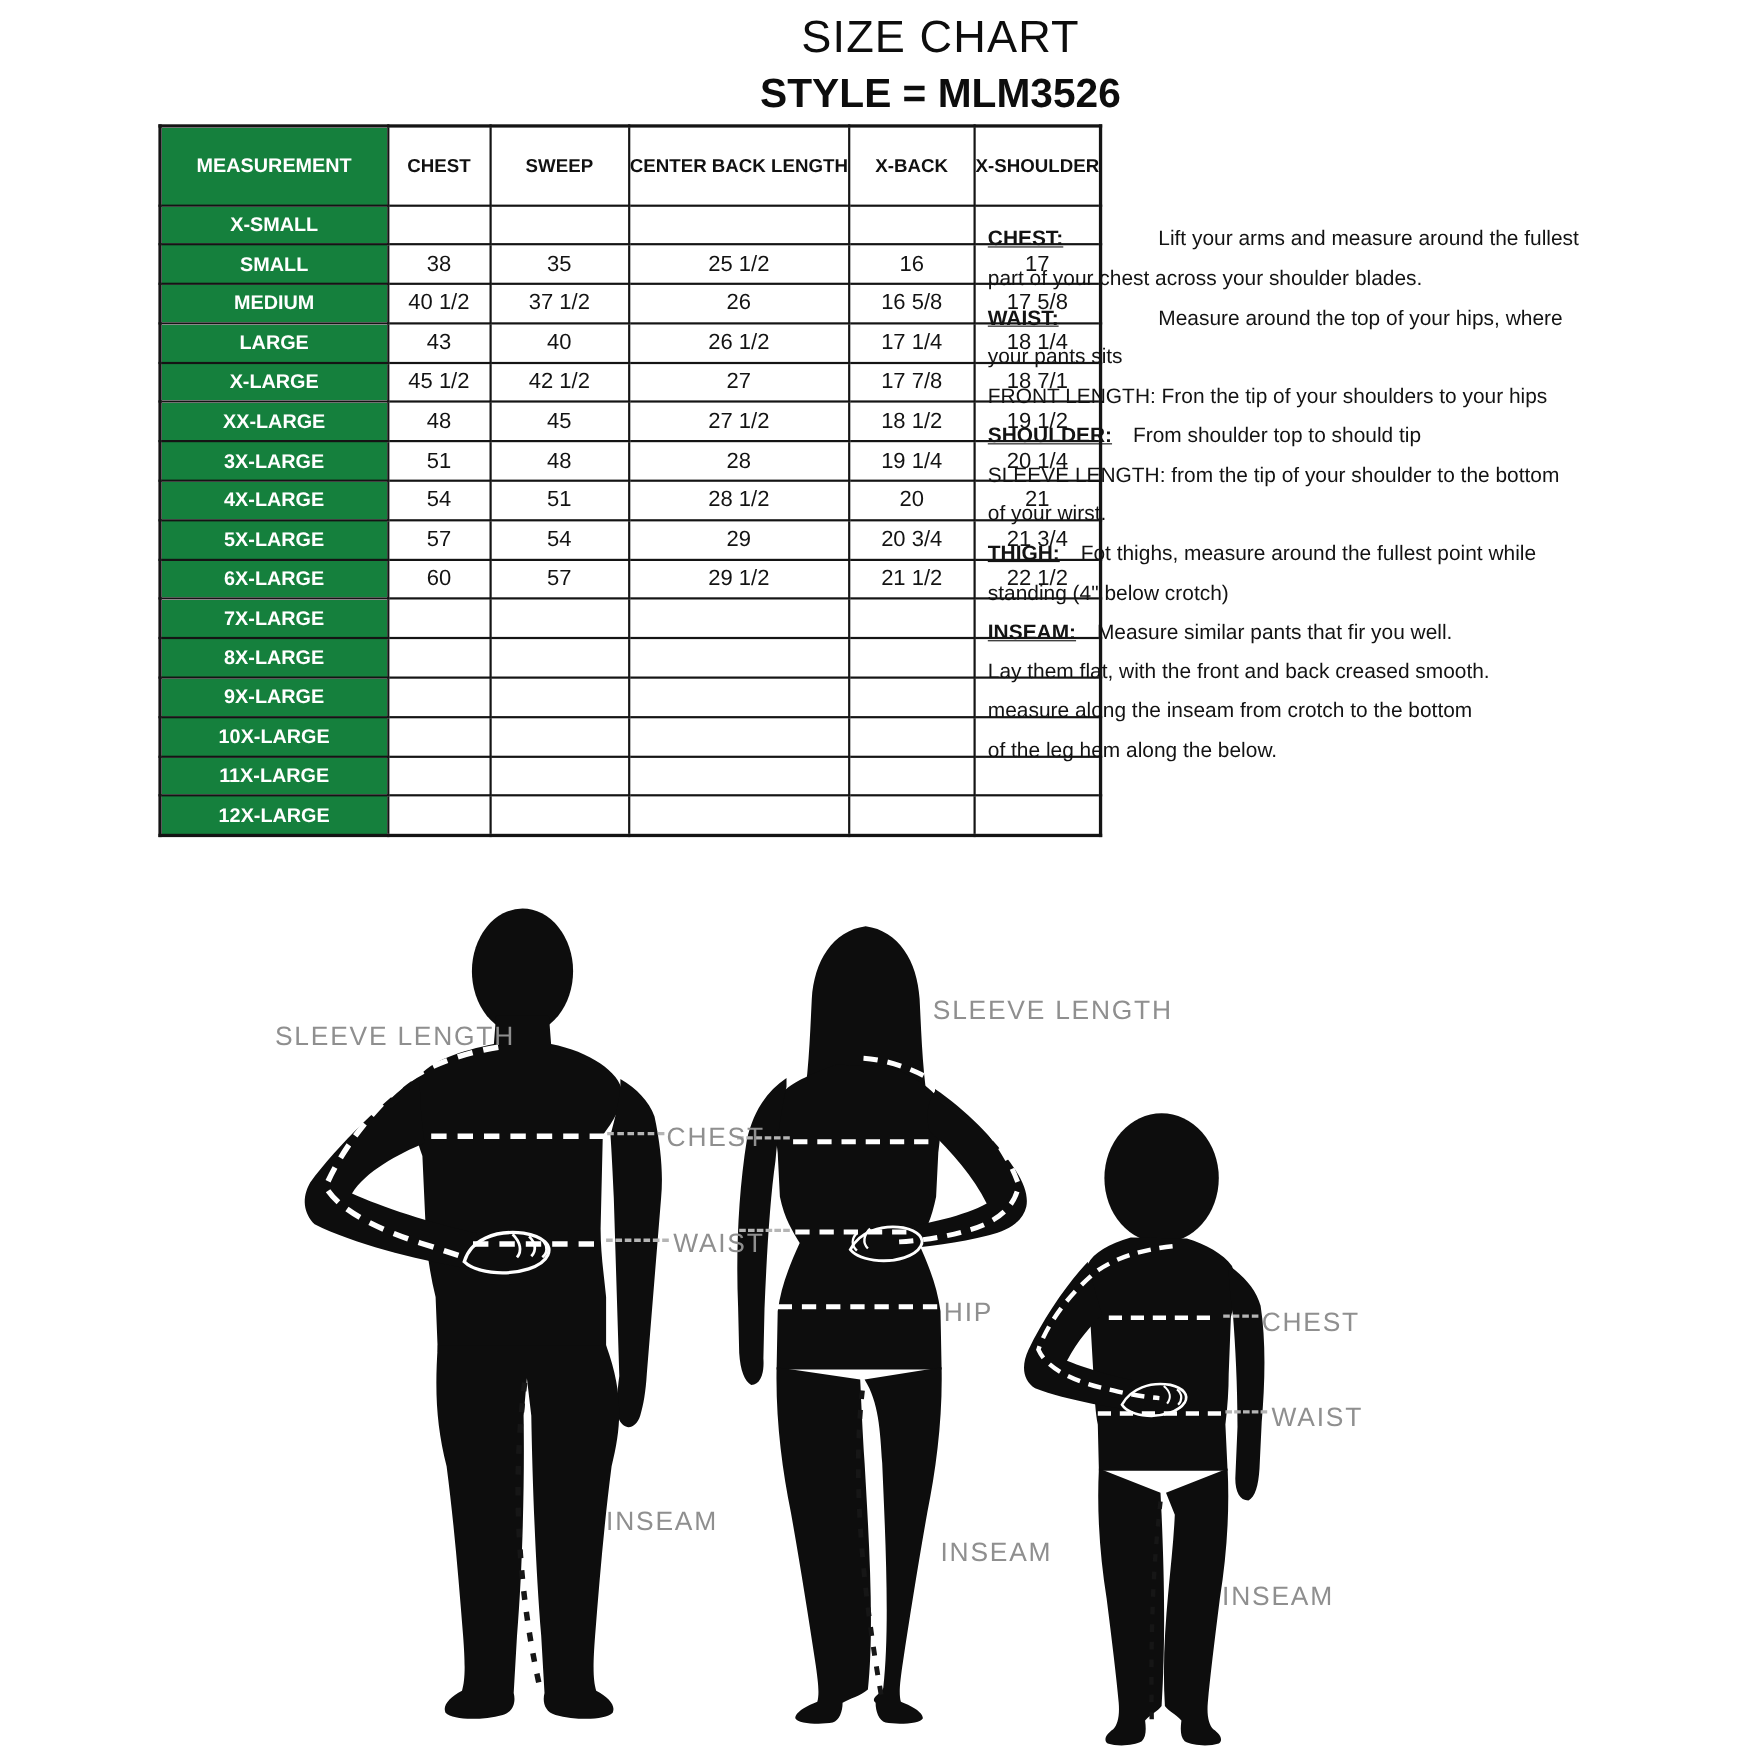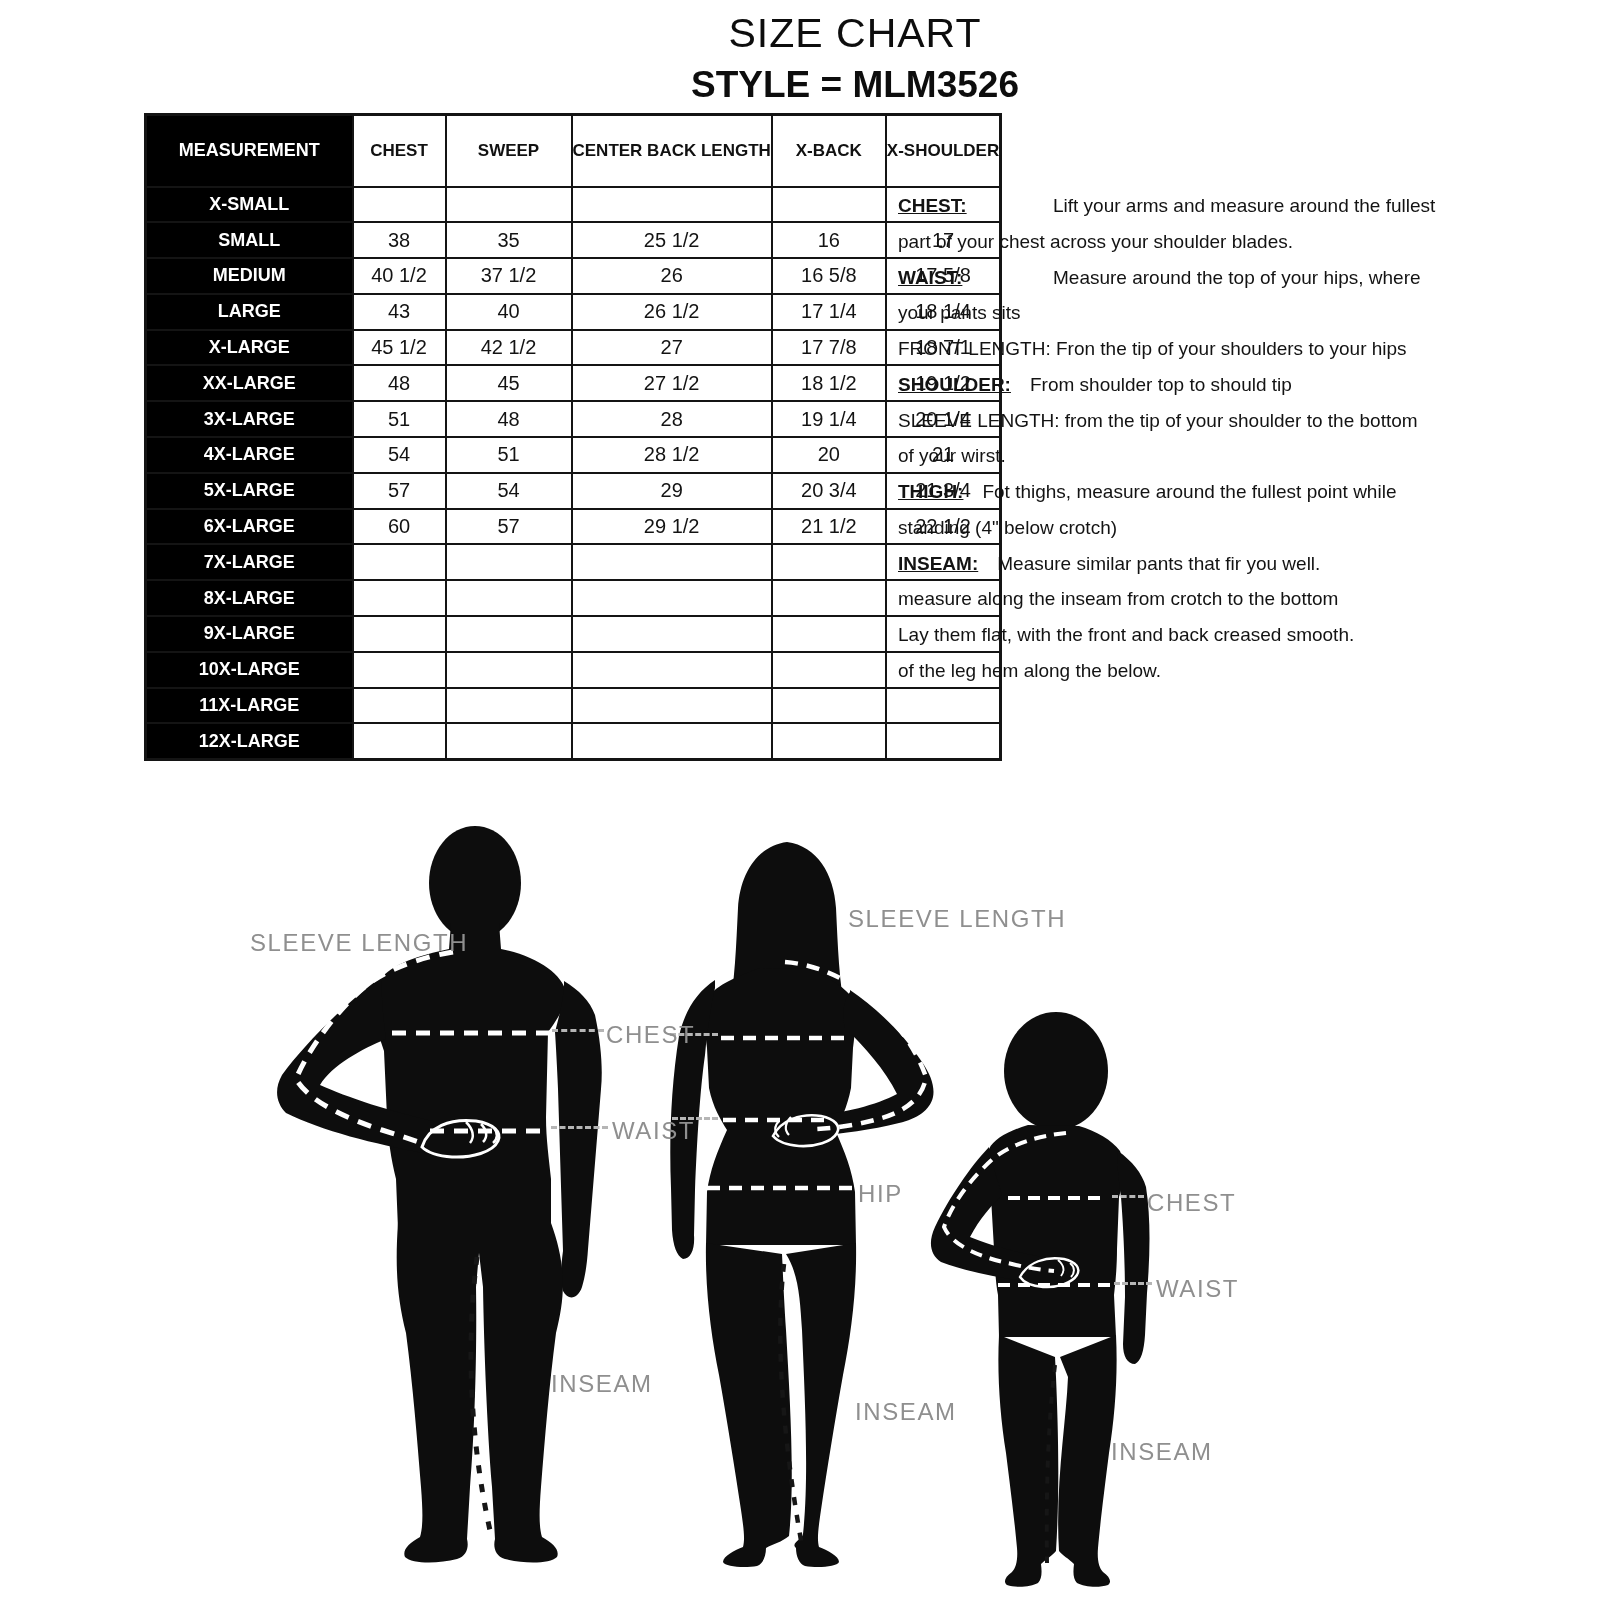--- a/index.html
+++ b/index.html
@@ -25,29 +25,29 @@
     border:3px solid #141414;
   }
   table.size-chart th, table.size-chart td{
     border:2px solid #141414;text-align:center;vertical-align:middle;
     padding:0;overflow:hidden;white-space:nowrap;
   }
   table.size-chart thead tr{height:72px;}
   table.size-chart tbody tr{height:35.8px;}
   th.head-cell{font-size:17px;font-weight:700;line-height:1.15;white-space:normal;}
   th.head-cell.red, td.size-cell{
-    background:#000000;color:#ffffff;font-weight:700;
+    background:#15803d;color:#ffffff;font-weight:700;
   }
   th.head-cell.red{font-size:18px;}
   td.size-cell{font-size:18px;}
   td.val-cell{font-size:20px;color:#131313;}
 
   
   .instructions{
-    position:absolute;left:898px;top:188px;width:540px;
+    position:absolute;left:898px;top:200px;width:540px;
     font-size:19px;line-height:35.75px;color:#131313;
   }
   .instr-line{white-space:nowrap;height:35.75px;}
   .instr-label .u{font-weight:700;text-decoration:underline;}
   .instr-label{margin-right:19px;}
   .instr-label.tabbed{display:inline-block;width:155px;margin-right:0;}
 
   
   svg.fig{position:absolute;overflow:visible;}
   .fig-label{
@@ -220,22 +220,22 @@
     <div class="instr-line">part of your chest across your shoulder blades.</div>
     <div class="instr-line"><span class="instr-label tabbed"><span class="u">WAIST:</span></span>Measure around the top of  your hips, where</div>
     <div class="instr-line">your pants sits</div>
     <div class="instr-line">FRONT LENGTH: Fron the tip of your shoulders to your hips</div>
     <div class="instr-line"><span class="instr-label"><span class="u">SHOULDER:</span></span>From shoulder top to should tip</div>
     <div class="instr-line">SLEEVE LENGTH: from the tip of your shoulder to the bottom</div>
     <div class="instr-line">of your wirst.</div>
     <div class="instr-line"><span class="instr-label"><span class="u">THIGH:</span></span>Fot thighs, measure around the fullest point while</div>
     <div class="instr-line">standing (4" below crotch)</div>
     <div class="instr-line"><span class="instr-label"><span class="u">INSEAM:</span></span>Measure similar pants that fir you well.</div>
+    <div class="instr-line">Lay them flat, with the front and back creased smooth.</div>
     <div class="instr-line">measure along the inseam from crotch to the bottom</div>
-    <div class="instr-line">Lay them flat, with the front and back creased smooth.</div>
     <div class="instr-line">of the leg hem along the below.</div>
   </div>
 
 <svg class="fig" style="left:270px;top:825px;width:340px;height:740px" viewBox="0 0 340 740">
   <g fill="#0d0d0d" stroke="none">
     <ellipse cx="205" cy="58" rx="46" ry="57"></ellipse>
     <path d="M181,98 L179,124 C150,130 121,139 110,155 C101,177 105,201 114,226 L117,292 C118,314 121,334 126,354 L128,404 L281,404 L281,354 C279,334 276,314 276,292 L278,207 C287,195 296,181 296,168 C293,149 266,131 231,124 L229,98 Z"></path>
     <path d="M294,156 C309,165 320,176 325,190 C331,218 333,243 331,264 L318,424 C317,440 315,452 312,462 C308,474 298,476 293,466 C290,456 291,440 293,426 L288,264 C287,242 286,222 285,207 C289,192 293,176 294,162 Z"></path>
     <path d="M112,152 C82,172 36,217 12,250 C4,264 6,278 16,288 C52,306 105,319 153,328 L172,331 L163,296 C122,287 76,272 50,260 C62,240 92,224 116,214 C113,192 111,170 112,152 Z"></path>
     <path d="M128,398 C125,442 127,472 136,508 C143,562 147,612 151,662 C153,688 153,702 150,712 C139,718 132,725 135,732 C142,739 168,739 187,734 C197,731 199,722 197,714 L200,662 C205,602 207,522 206,462 L209,428 L213,462 C214,522 217,602 222,662 L225,714 C223,722 225,731 235,734 C254,739 280,739 287,732 C290,725 283,718 272,712 C269,702 269,688 271,662 C275,612 279,562 286,508 C295,472 297,442 281,398 Z"></path>

